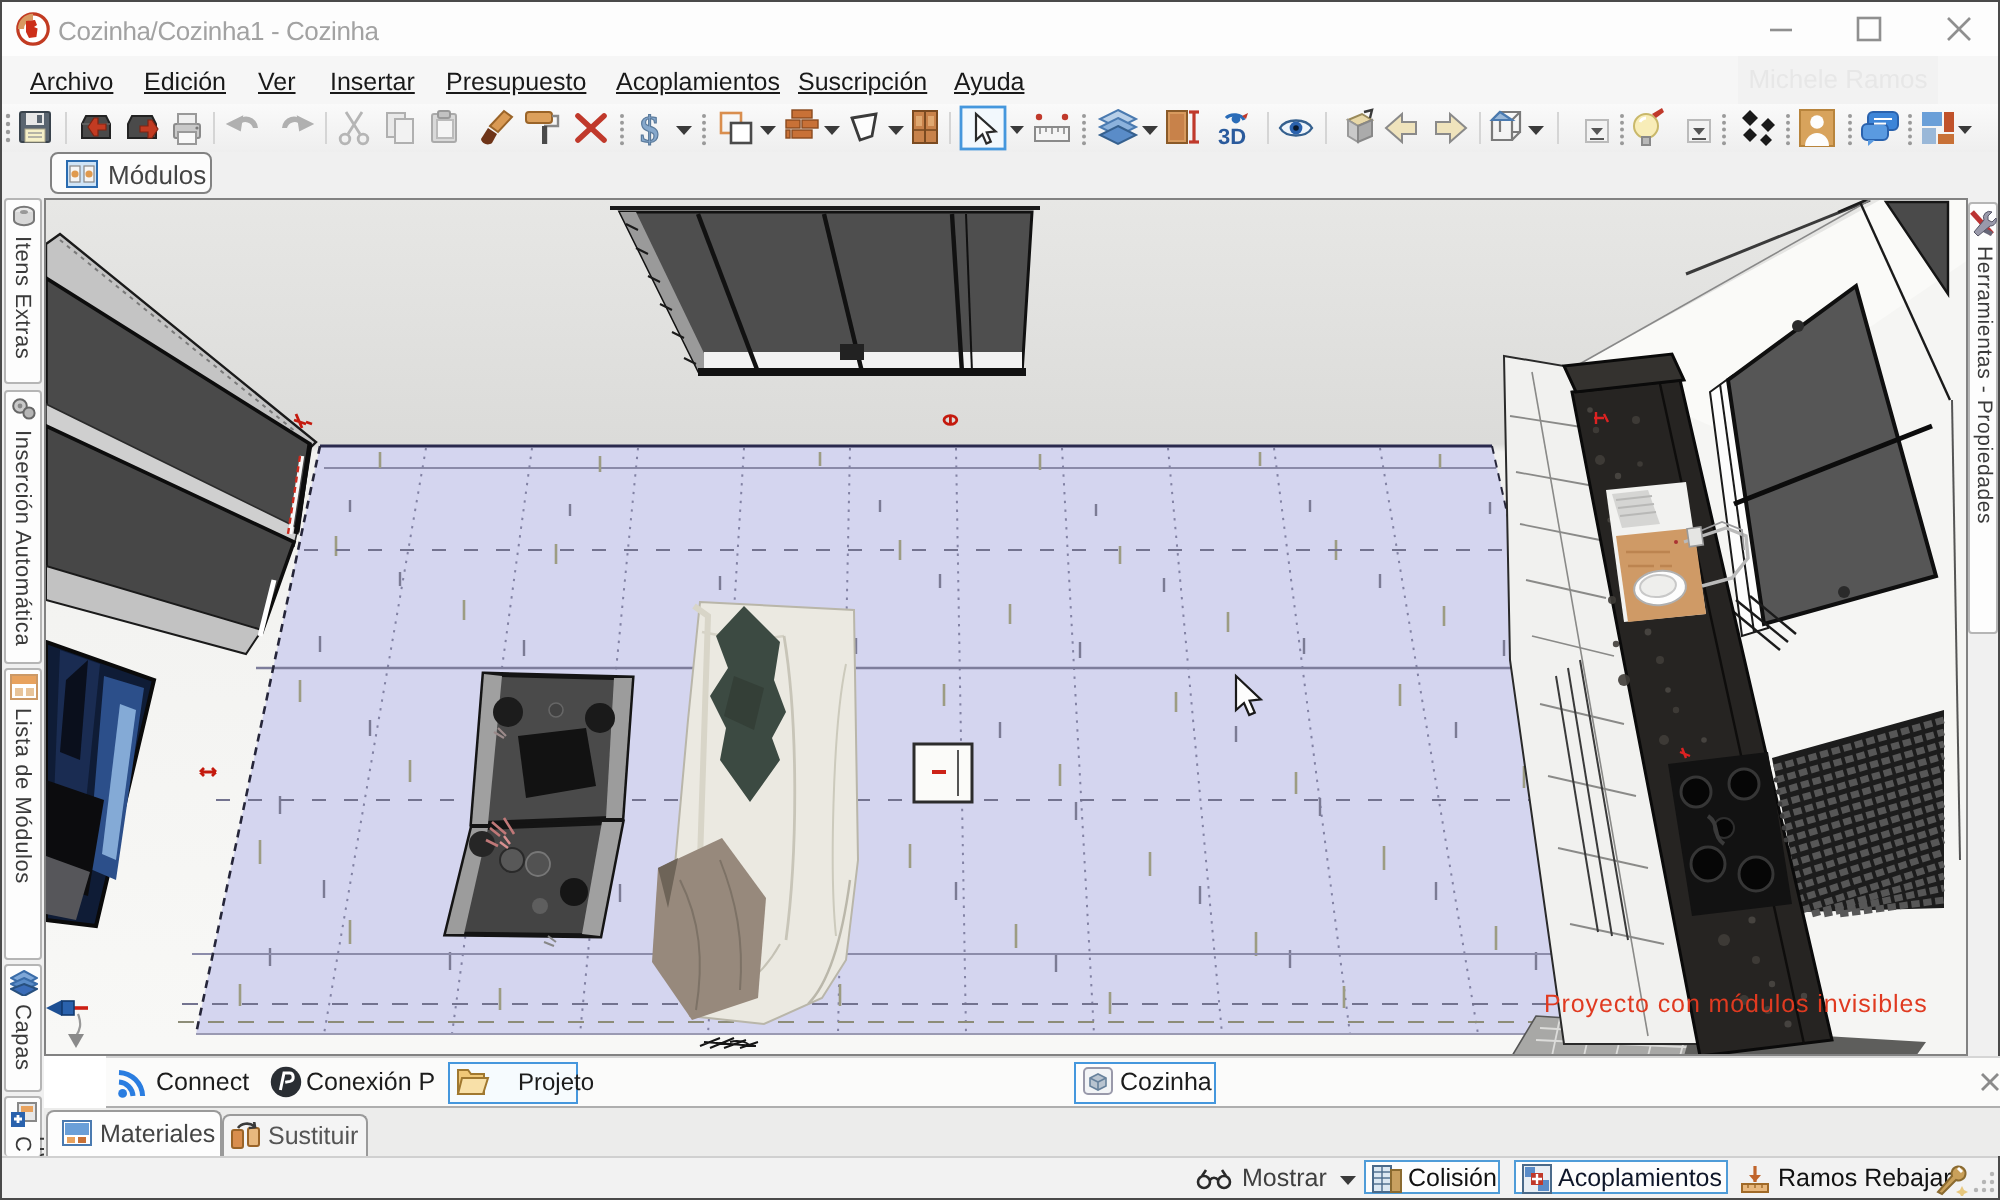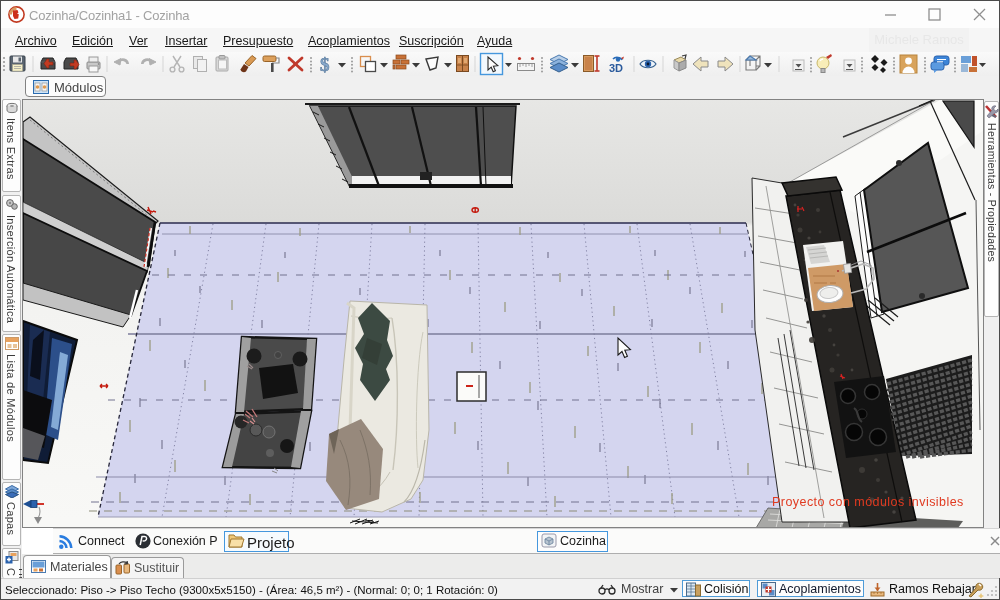--- a/index.html
+++ b/index.html
@@ -756,21 +756,21 @@
   <svg class="abs" style="left:103px;top:5px" width="16" height="16" viewBox="0 0 16 16">
     <circle cx="8" cy="8" r="7.6" fill="#2a2e33"></circle>
     <path d="M5.2,12 L7,3.5 L9.8,3.5 C12,3.5 12.3,7.2 10,7.7 L7.6,8.1" fill="none" stroke="#fff" stroke-width="1.5"></path>
   </svg>
   <span class="cb-text" style="left:121px;font-size:12.5px">Conexión P</span>
   <div class="abs" style="left:192px;top:3px;width:65px;height:21px;border:1px solid #4597dd;background:#f6fbfe;box-sizing:border-box"></div>
   <svg class="abs" style="left:196px;top:5px" width="17" height="15" viewBox="0 0 17 15">
     <path d="M1,2 h5 l1.5,2 H14 v10 H1 Z" fill="#f0c878" stroke="#a07830"></path>
     <path d="M3,6 h13 l-2.5,8 H1 Z" fill="#f8e0a8" stroke="#a07830"></path>
   </svg>
-  <span class="cb-text" style="left:215px;font-size:15px">Projeto</span>
+  <span class="cb-text" style="left:227px;font-size:12px">Projeto</span>
   <div class="abs" style="left:505px;top:3px;width:71px;height:21px;border:1px solid #4597dd;background:#fdfdfd;box-sizing:border-box"></div>
   <svg class="abs" style="left:509px;top:5px" width="16" height="15" viewBox="0 0 16 15">
     <rect x="1" y="1" width="14" height="13" rx="2" fill="#f2f4f6" stroke="#99a"></rect>
     <path d="M4,6 L8,4 L12,6 L12,10 L8,12 L4,10 Z" fill="#b8c4d0" stroke="#67829c" stroke-width="0.8"></path>
     <path d="M4,6 L8,8 L12,6 M8,8 L8,12" fill="none" stroke="#67829c" stroke-width="0.8"></path>
   </svg>
   <span class="cb-text" style="left:528px;font-size:12.5px">Cozinha</span>
   <svg class="abs" style="left:957px;top:7px" width="12" height="12" viewBox="0 0 12 12">
     <g stroke="#8a8a8a" stroke-width="1.4">
         <line x1="2" y1="2" x2="10" y2="10"></line>
@@ -790,21 +790,20 @@
   <span class="abs" style="left:49px;top:6px;font-size:12.5px;color:#444">Materiales</span>
   <div class="abs" style="left:110px;top:3px;width:73px;height:21px;background:#f4f4f4;border:1px solid #9a9a9a;border-bottom:none;border-radius:4px 4px 0 0;box-sizing:border-box"></div>
   <svg class="abs" style="left:114px;top:7px" width="16" height="14" viewBox="0 0 16 14">
     <rect x="1" y="4" width="5.5" height="9" rx="1" fill="#d98e4e" stroke="#9a6428"></rect>
     <rect x="9" y="3" width="5.5" height="9" rx="1" fill="#e8b87e" stroke="#9a6428"></rect>
     <path d="M4,3 a5,4 0 0 1 8,-1 m0,-2.5 l0.5,3 -3,0.5" fill="none" stroke="#3a3a3a" stroke-width="1.3"></path>
   </svg>
   <span class="abs" style="left:133px;top:7px;font-size:12.5px;color:#555">Sustituir</span>
 </div>
 <div id="statusbar" class="abs">
-  <span id="status-text">Seleccionado: Piso -&gt; Piso Techo (9300x5x5150) - (Área: 46,5 m²) - (Normal: 0; 0; 1 Rotación: 0)</span>
   <svg class="abs" style="left:597px;top:4px" width="20" height="13" viewBox="0 0 20 13">
     <g fill="none" stroke="#2a2a2a" stroke-width="1.3">
       <circle cx="4" cy="8" r="3"></circle>
         <circle cx="14" cy="8" r="3"></circle>
       <path d="M7,7 C8,5.5 10,5.5 11,7 M3,5 l2,-3 m10,3 l-2,-3"></path>
     </g>
   </svg>
   <span class="abs" style="left:620px;top:3px;font-size:12.5px;color:#404040">Mostrar</span>
   <path><svg class="abs" style="left:668px;top:8px" width="10" height="7" viewBox="0 0 10 7">
         <path d="M1,1 l4,4.5 4,-4.5 z" fill="#3a3a3a"></path>

